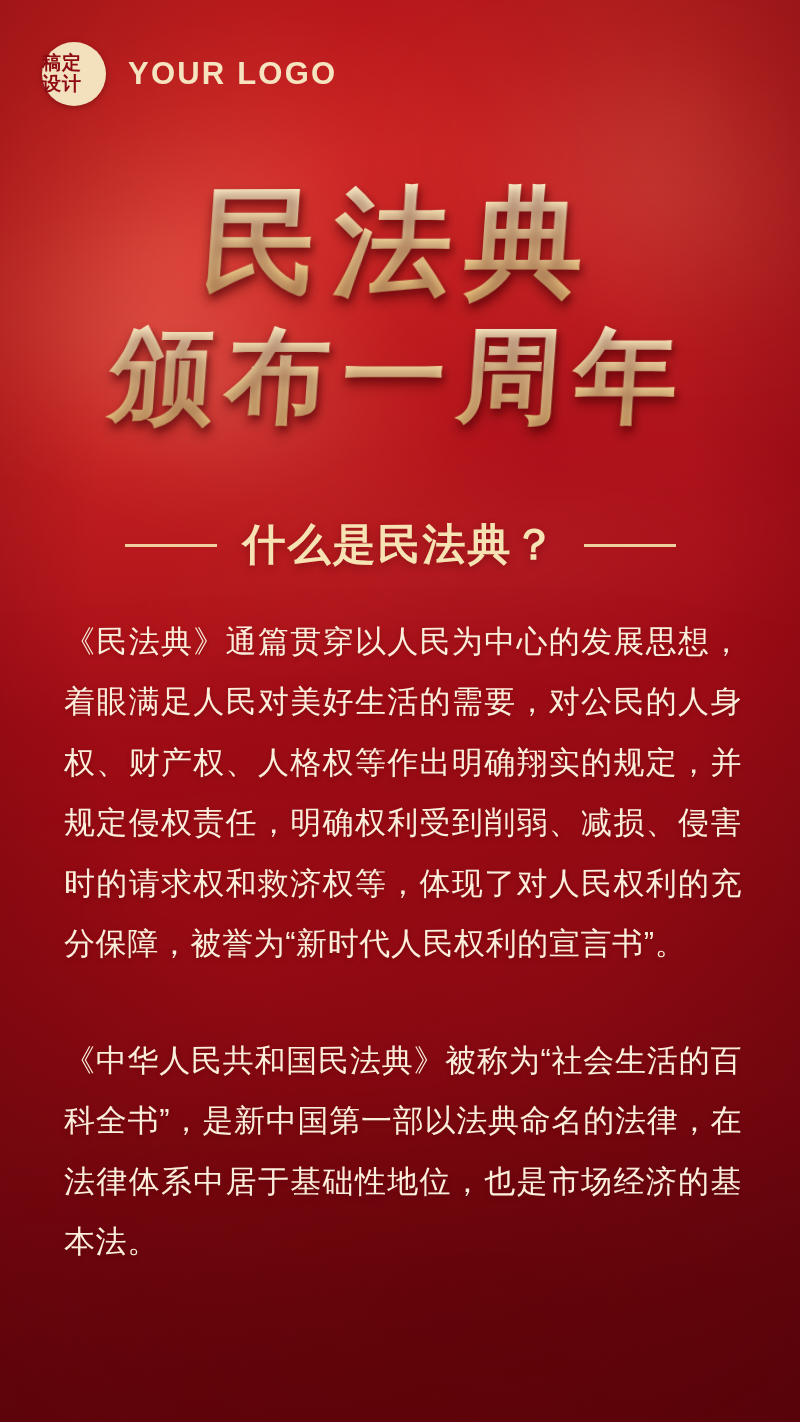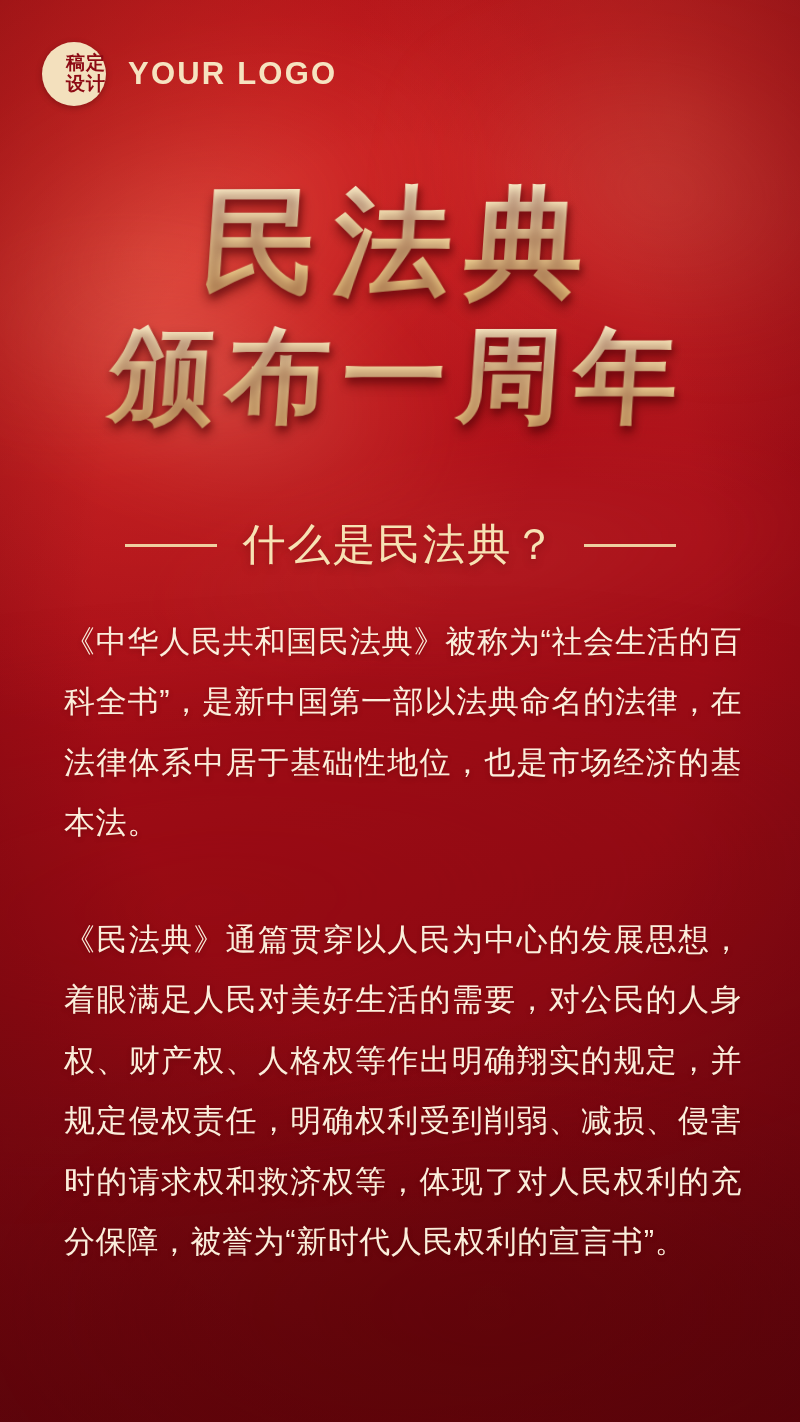--- a/index.html
+++ b/index.html
@@ -86,21 +86,21 @@
     z-index: 5;
   }
   .logo-badge {
     width: 64px;
     height: 64px;
     border-radius: 50%;
     background: #f3e0bd;
     color: #8d0a14;
     display: flex;
     flex-direction: column;
-    align-items: flex-end;
+    align-items: flex-start;
     justify-content: center;
     line-height: 1.08;
     font-size: 19px;
     font-weight: 700;
     letter-spacing: 1px;
     box-shadow: 0 2px 6px rgba(60,0,4,0.35);
   }
   .logo-text {
     color: #f6e3c0;
     font-size: 31px;
@@ -156,21 +156,21 @@
     z-index: 5;
   }
   .rule {
     width: 92px;
     height: 3px;
     background: #f1d9a8;
     opacity: 0.95;
   }
   .subtitle {
     font-size: 43px;
-    font-weight: 400;
+    font-weight: 700;
     color: #f7e2b4;
     letter-spacing: 2px;
     white-space: nowrap;
     text-shadow: 0 3px 8px rgba(70,0,5,0.35);
   }
 
   
   .body-copy {
     position: absolute;
     top: 612px;
@@ -216,17 +216,17 @@
     <div class="headline-line headline-line-2">颁布一周年</div>
   </div>
 
   <div class="subtitle-row">
     <div class="rule"></div>
     <div class="subtitle">什么是民法典？</div>
     <div class="rule"></div>
   </div>
 
   <div class="body-copy">
+    <p class="para">《民法典》通篇贯穿以人民为中心的发展思想，着眼满足人民对美好生活的需要，对公民的人身权、财产权、人格权等作出明确翔实的规定，并规定侵权责任，明确权利受到削弱、减损、侵害时的请求权和救济权等，体现了对人民权利的充分保障，被誉为“新时代人民权利的宣言书”。</p>
     <p class="para">《中华人民共和国民法典》被称为“社会生活的百科全书”，是新中国第一部以法典命名的法律，在法律体系中居于基础性地位，也是市场经济的基本法。</p>
-    <p class="para">《民法典》通篇贯穿以人民为中心的发展思想，着眼满足人民对美好生活的需要，对公民的人身权、财产权、人格权等作出明确翔实的规定，并规定侵权责任，明确权利受到削弱、减损、侵害时的请求权和救济权等，体现了对人民权利的充分保障，被誉为“新时代人民权利的宣言书”。</p>
   </div>
 
 </div>
 
 </body></html>

